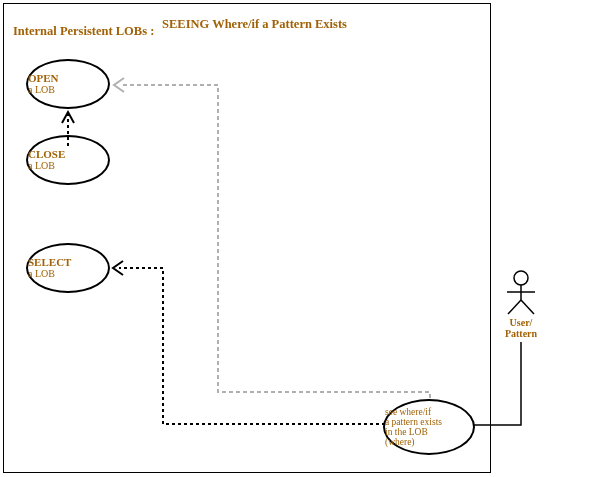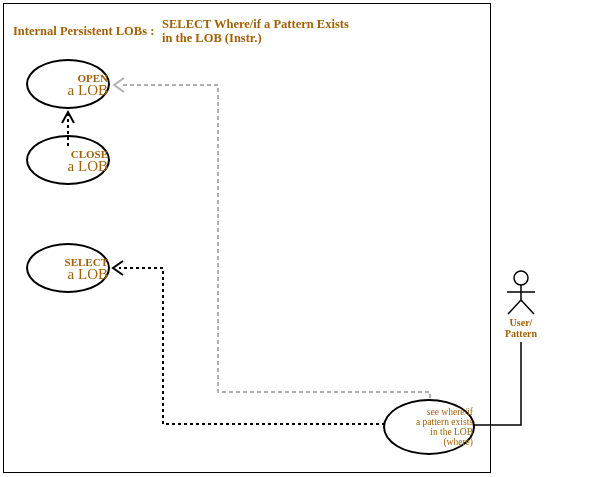--- a/index.html
+++ b/index.html
@@ -15,25 +15,25 @@
     position:absolute; left:13px; top:24px;
     font-size:12.5px; font-weight:bold; white-space:nowrap;
   }
   .title-block {
     position:absolute; left:162px; top:17px;
     font-size:12.5px; font-weight:bold; line-height:14px; white-space:nowrap;
   }
   .title-block span { display:block; }
   .uc {
     position:absolute; border:2px solid #000; border-radius:50%;
-    display:flex; flex-direction:column; align-items:flex-end; justify-content:center;
+    display:flex; flex-direction:column; align-items:flex-start; justify-content:center;
     text-align:center; background:#fff; box-sizing:border-box;
   }
   .uc .uc-name { font-weight:bold; font-size:11px; line-height:12px; }
-  .uc .uc-obj  { font-size:15px; line-height:12px; }
+  .uc .uc-obj  { font-size:10px; line-height:12px; }
   #uc-open   { left:26px;  top:59px;  width:84px; height:50px; }
   #uc-close  { left:26px;  top:135px; width:84px; height:50px; }
   #uc-select { left:26px;  top:243px; width:84px; height:50px; }
   #uc-see    { left:383px; top:399px; width:92px; height:56px; }
   #uc-see .uc-line { font-size:9.5px; line-height:10px; font-weight:normal; }
   .actor-label {
     position:absolute; left:491px; top:317px; width:60px;
     text-align:center; font-size:10px; font-weight:bold; line-height:11px;
   }
   .actor-label span { display:block; }
@@ -42,22 +42,21 @@
 </head>
 <body>
 
 <div id="canvas">
 
   <div class="frame"></div>
 
   <div class="context-label">Internal Persistent LOBs :</div>
 
   <div class="title-block">
-    <span>SELECT Where/if a Pattern Exists</span>
-    <span>in the LOB (Instr.)</span>
+    <span>SEEING Where/if a Pattern Exists</span>
   </div>
 
   <div class="uc" id="uc-open">
     <span class="uc-name">OPEN</span>
     <span class="uc-obj">a LOB</span>
   </div>
 
   <div class="uc" id="uc-close">
     <span class="uc-name">CLOSE</span>
     <span class="uc-obj">a LOB</span>

